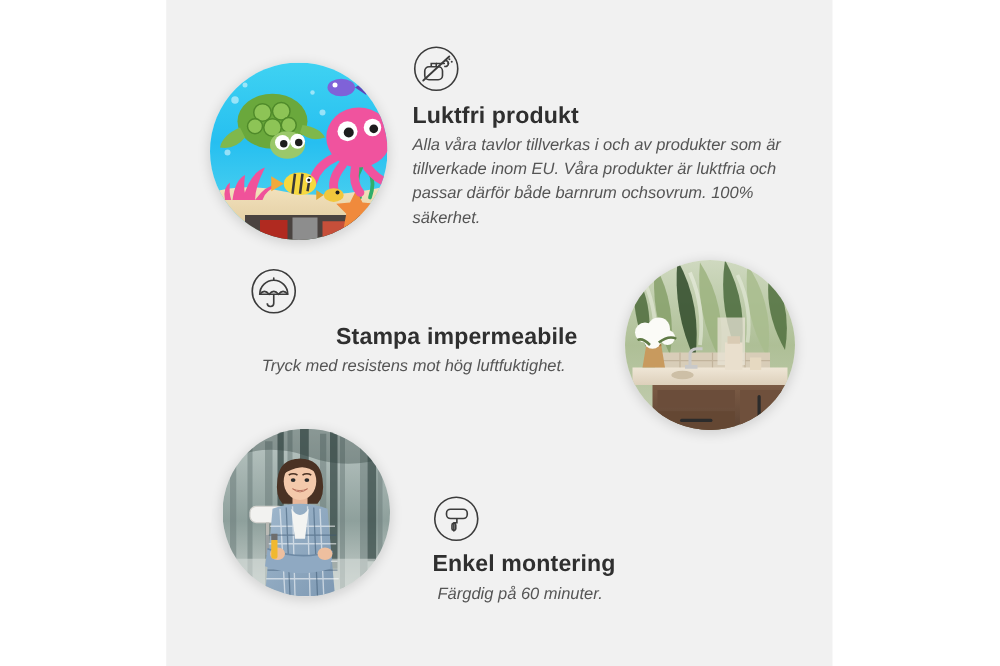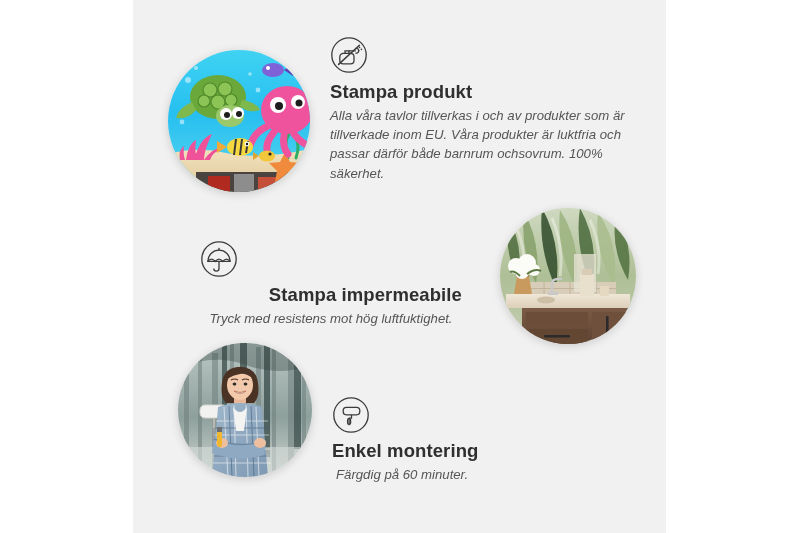--- a/index.html
+++ b/index.html
@@ -53,26 +53,26 @@
     line-height: 1.45;
     margin-top: 3px;
     font-style: italic;
   }
 
   
   #block-odourless { left: 330px; top: 36px; width: 300px; text-align: left; }
   #block-odourless .title { margin-top: 6px; }
 
   
-  #block-waterproof { left: 200px; top: 240px; width: 262px; text-align: right; }
+  #block-waterproof { left: 200px; top: 214px; width: 262px; text-align: right; }
   #block-waterproof .title { margin-top: 5px; }
   #block-waterproof .body { font-size: 13.2px; text-align: center; }
 
   
-  #block-assembly { left: 332px; top: 396px; width: 260px; text-align: left; }
+  #block-assembly { left: 346px; top: 396px; width: 260px; text-align: left; }
   #block-assembly .title { margin-top: 5px; }
   #block-assembly .body { padding-left: 4px; }
 
   
   .icon { display: block; }
   .icon svg { display: block; }
   .icon-right { margin-left: auto; }
 </style>
 </head>
 <body>
@@ -200,21 +200,21 @@
 
         <g fill="#3c3c3c">
           <circle cx="29.5" cy="11.4" r=".8"></circle>
           <circle cx="31.4" cy="13.4" r=".8"></circle>
           <circle cx="28.6" cy="14.6" r=".8"></circle>
         </g>
 
         <path d="M8.6 28.4 L29.4 9.2" stroke="#3c3c3c" stroke-width="1.5" stroke-linecap="round"></path>
       </svg>
     </span>
-    <div class="title">Stampa produkt</div>
+    <div class="title">Luktfri produkt</div>
     <div class="body">Alla våra tavlor tillverkas i och av produkter som är tillverkade inom EU. Våra produkter är luktfria och passar därför både barnrum ochsovrum. 100% säkerhet.</div>
   </div>
 
   <div class="block" id="block-waterproof">
     <span class="icon icon-right">
       <svg width="38" height="38" viewBox="0 0 38 38">
         <circle cx="19" cy="19" r="17.2" fill="none" stroke="#3c3c3c" stroke-width="1.3"></circle>
 
         <path d="M7.8 21.4 a11.2 11.2 0 0 1 22.4 0 z" fill="none" stroke="#3c3c3c" stroke-width="1.3"></path>
 

